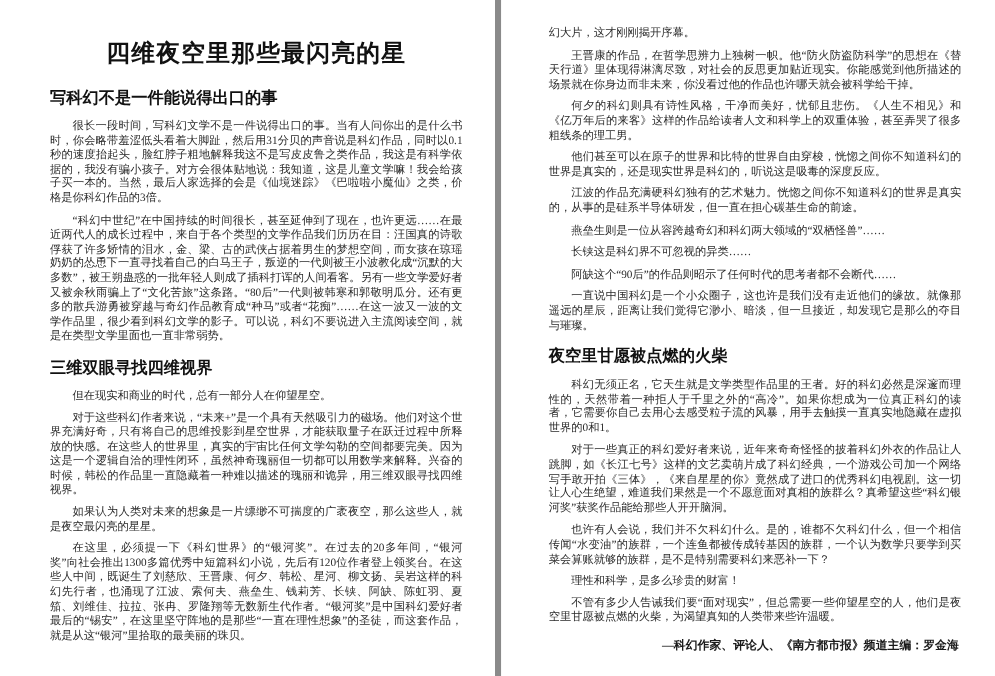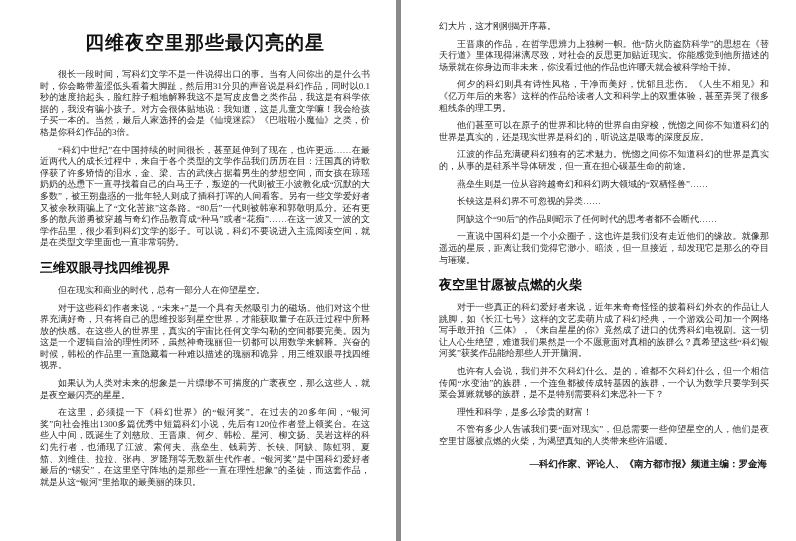--- a/index.html
+++ b/index.html
@@ -63,20 +63,21 @@
   }
 </style>
 </head>
 <body>
 
 <div class="doc">
 
   <div class="page page-left">
     <h1 class="title">四维夜空里那些最闪亮的星</h1>
 
+    <h2 class="section-heading">写科幻不是一件能说得出口的事</h2>
     <p class="body-para">很长一段时间，写科幻文学不是一件说得出口的事。当有人问你出的是什么书时，你会略带羞涩低头看着大脚趾，然后用31分贝的声音说是科幻作品，同时以0.1秒的速度抬起头，脸红脖子粗地解释我这不是写皮皮鲁之类作品，我这是有科学依据的，我没有骗小孩子。对方会很体贴地说：我知道，这是儿童文学嘛！我会给孩子买一本的。当然，最后人家选择的会是《仙境迷踪》《巴啦啦小魔仙》之类，价格是你科幻作品的3倍。</p>
     <p class="body-para">“科幻中世纪”在中国持续的时间很长，甚至延伸到了现在，也许更远……在最近两代人的成长过程中，来自于各个类型的文学作品我们历历在目：汪国真的诗歌俘获了许多矫情的泪水，金、梁、古的武侠占据着男生的梦想空间，而女孩在琼瑶奶奶的怂恿下一直寻找着自己的白马王子，叛逆的一代则被王小波教化成“沉默的大多数”，被王朔蛊惑的一批年轻人则成了插科打诨的人间看客。另有一些文学爱好者又被余秋雨骗上了“文化苦旅”这条路。“80后”一代则被韩寒和郭敬明瓜分。还有更多的散兵游勇被穿越与奇幻作品教育成“种马”或者“花痴”……在这一波又一波的文学作品里，很少看到科幻文学的影子。可以说，科幻不要说进入主流阅读空间，就是在类型文学里面也一直非常弱势。</p>
 
     <h2 class="section-heading">三维双眼寻找四维视界</h2>
     <p class="body-para">但在现实和商业的时代，总有一部分人在仰望星空。</p>
     <p class="body-para">对于这些科幻作者来说，“未来+”是一个具有天然吸引力的磁场。他们对这个世界充满好奇，只有将自己的思维投影到星空世界，才能获取量子在跃迁过程中所释放的快感。在这些人的世界里，真实的宇宙比任何文学勾勒的空间都要完美。因为这是一个逻辑自洽的理性闭环，虽然神奇瑰丽但一切都可以用数学来解释。兴奋的时候，韩松的作品里一直隐藏着一种难以描述的瑰丽和诡异，用三维双眼寻找四维视界。</p>
     <p class="body-para">如果认为人类对未来的想象是一片缥缈不可揣度的广袤夜空，那么这些人，就是夜空最闪亮的星星。</p>
     <p class="body-para">在这里，必须提一下《科幻世界》的“银河奖”。在过去的20多年间，“银河奖”向社会推出1300多篇优秀中短篇科幻小说，先后有120位作者登上领奖台。在这些人中间，既诞生了刘慈欣、王晋康、何夕、韩松、星河、柳文扬、吴岩这样的科幻先行者，也涌现了江波、索何夫、燕垒生、钱莉芳、长铗、阿缺、陈虹羽、夏笳、刘维佳、拉拉、张冉、罗隆翔等无数新生代作者。“银河奖”是中国科幻爱好者最后的“锡安”，在这里坚守阵地的是那些“一直在理性想象”的圣徒，而这套作品，就是从这“银河”里拾取的最美丽的珠贝。</p>
 
   </div>
@@ -88,20 +89,21 @@
     <p class="body-para">王晋康的作品，在哲学思辨力上独树一帜。他“防火防盗防科学”的思想在《替天行道》里体现得淋漓尽致，对社会的反思更加贴近现实。你能感觉到他所描述的场景就在你身边而非未来，你没看过他的作品也许哪天就会被科学给干掉。</p>
     <p class="body-para">何夕的科幻则具有诗性风格，干净而美好，忧郁且悲伤。《人生不相见》和《亿万年后的来客》这样的作品给读者人文和科学上的双重体验，甚至弄哭了很多粗线条的理工男。</p>
     <p class="body-para">他们甚至可以在原子的世界和比特的世界自由穿梭，恍惚之间你不知道科幻的世界是真实的，还是现实世界是科幻的，听说这是吸毒的深度反应。</p>
     <p class="body-para">江波的作品充满硬科幻独有的艺术魅力。恍惚之间你不知道科幻的世界是真实的，从事的是硅系半导体研发，但一直在担心碳基生命的前途。</p>
     <p class="body-para">燕垒生则是一位从容跨越奇幻和科幻两大领域的“双栖怪兽”……</p>
     <p class="body-para">长铗这是科幻界不可忽视的异类……</p>
     <p class="body-para">阿缺这个“90后”的作品则昭示了任何时代的思考者都不会断代……</p>
     <p class="body-para">一直说中国科幻是一个小众圈子，这也许是我们没有走近他们的缘故。就像那遥远的星辰，距离让我们觉得它渺小、暗淡，但一旦接近，却发现它是那么的夺目与璀璨。</p>
 
     <h2 class="section-heading">夜空里甘愿被点燃的火柴</h2>
+    <p class="body-para">科幻无须正名，它天生就是文学类型作品里的王者。好的科幻必然是深邃而理性的，天然带着一种拒人于千里之外的“高冷”。如果你想成为一位真正科幻的读者，它需要你自己去用心去感受粒子流的风暴，用手去触摸一直真实地隐藏在虚拟世界的0和1。</p>
     <p class="body-para">对于一些真正的科幻爱好者来说，近年来奇奇怪怪的披着科幻外衣的作品让人跳脚，如《长江七号》这样的文艺卖萌片成了科幻经典，一个游戏公司加一个网络写手敢开拍《三体》，《来自星星的你》竟然成了进口的优秀科幻电视剧。这一切让人心生绝望，难道我们果然是一个不愿意面对真相的族群么？真希望这些“科幻银河奖”获奖作品能给那些人开开脑洞。</p>
     <p class="body-para">也许有人会说，我们并不欠科幻什么。是的，谁都不欠科幻什么，但一个相信传闻“水变油”的族群，一个连鱼都被传成转基因的族群，一个认为数学只要学到买菜会算账就够的族群，是不是特别需要科幻来恶补一下？</p>
     <p class="body-para">理性和科学，是多么珍贵的财富！</p>
     <p class="body-para">不管有多少人告诫我们要“面对现实”，但总需要一些仰望星空的人，他们是夜空里甘愿被点燃的火柴，为渴望真知的人类带来些许温暖。</p>
     <p class="byline">—科幻作家、评论人、《南方都市报》频道主编：罗金海</p>
   </div>
 
 </div>
 
 </body></html>

